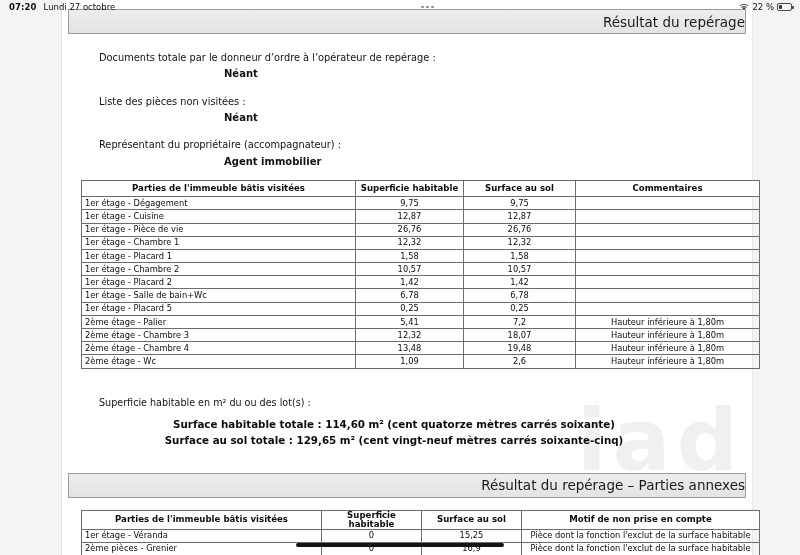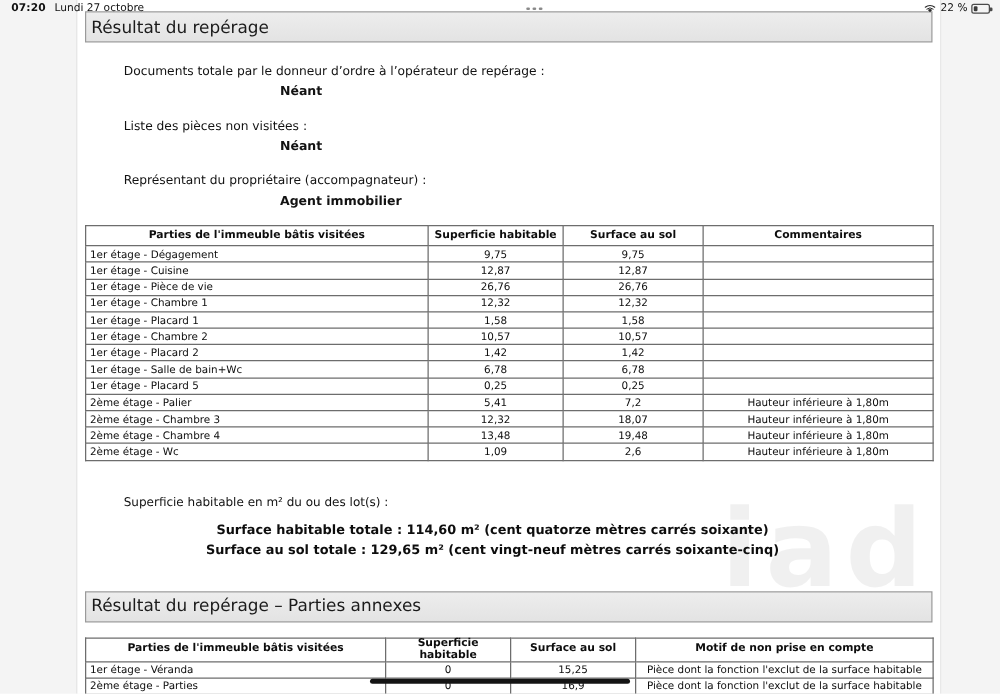--- a/index.html
+++ b/index.html
@@ -81,23 +81,24 @@
 
   
   .doc { position: relative; z-index: 10; padding: 0 6px; }
 
   .section-bar {
     margin-top: 9px;
     border: 1px solid #9a9a9a;
     background: linear-gradient(to bottom, #ededed 0%, #e3e3e3 100%);
     height: 25px;
     display: flex; align-items: center;
-    padding-left: 4px;
+    padding-left: 18px;
     font-size: 13.5px; color: #1a1a1a;
     font-weight: 400;
+    justify-content: flex-end;
   }
 
   .para {
     margin-left: 31px;
     font-size: 9.8px;
     color: #121212;
     line-height: 1.35;
   }
   .para.first { margin-top: 17px; }
   .para-gap { margin-top: 14px; }
@@ -108,20 +109,21 @@
     display: block;
     margin-top: 3px;
   }
 
   
   table.grid {
     border-collapse: collapse;
     width: 100%;
     margin-top: 12px;
     table-layout: fixed;
+    margin-left: 13px;
   }
   table.grid th, table.grid td {
     border: 1px solid #6d6d6d;
     font-size: 8.3px;
     color: #0d0d0d;
     height: 13.2px;
     line-height: 1.05;
     padding: 0 3px;
   }
   table.grid th {
@@ -328,21 +330,21 @@
             </tr>
           </thead>
           <tbody>
               <tr>
                 <td class="l">1er étage - Véranda</td>
                 <td class="c">0</td>
                 <td class="c">15,25</td>
                 <td class="c">Pièce dont la fonction l'exclut de la surface habitable</td>
               </tr>
               <tr>
-                <td class="l">2ème étage - Parties</td>
+                <td class="l">2ème pièces - Grenier</td>
                 <td class="c">0</td>
                 <td class="c">16,9</td>
                 <td class="c">Pièce dont la fonction l'exclut de la surface habitable</td>
               </tr>
             </tbody>
         </table>
 
       </div>
     </div>
   </div>

